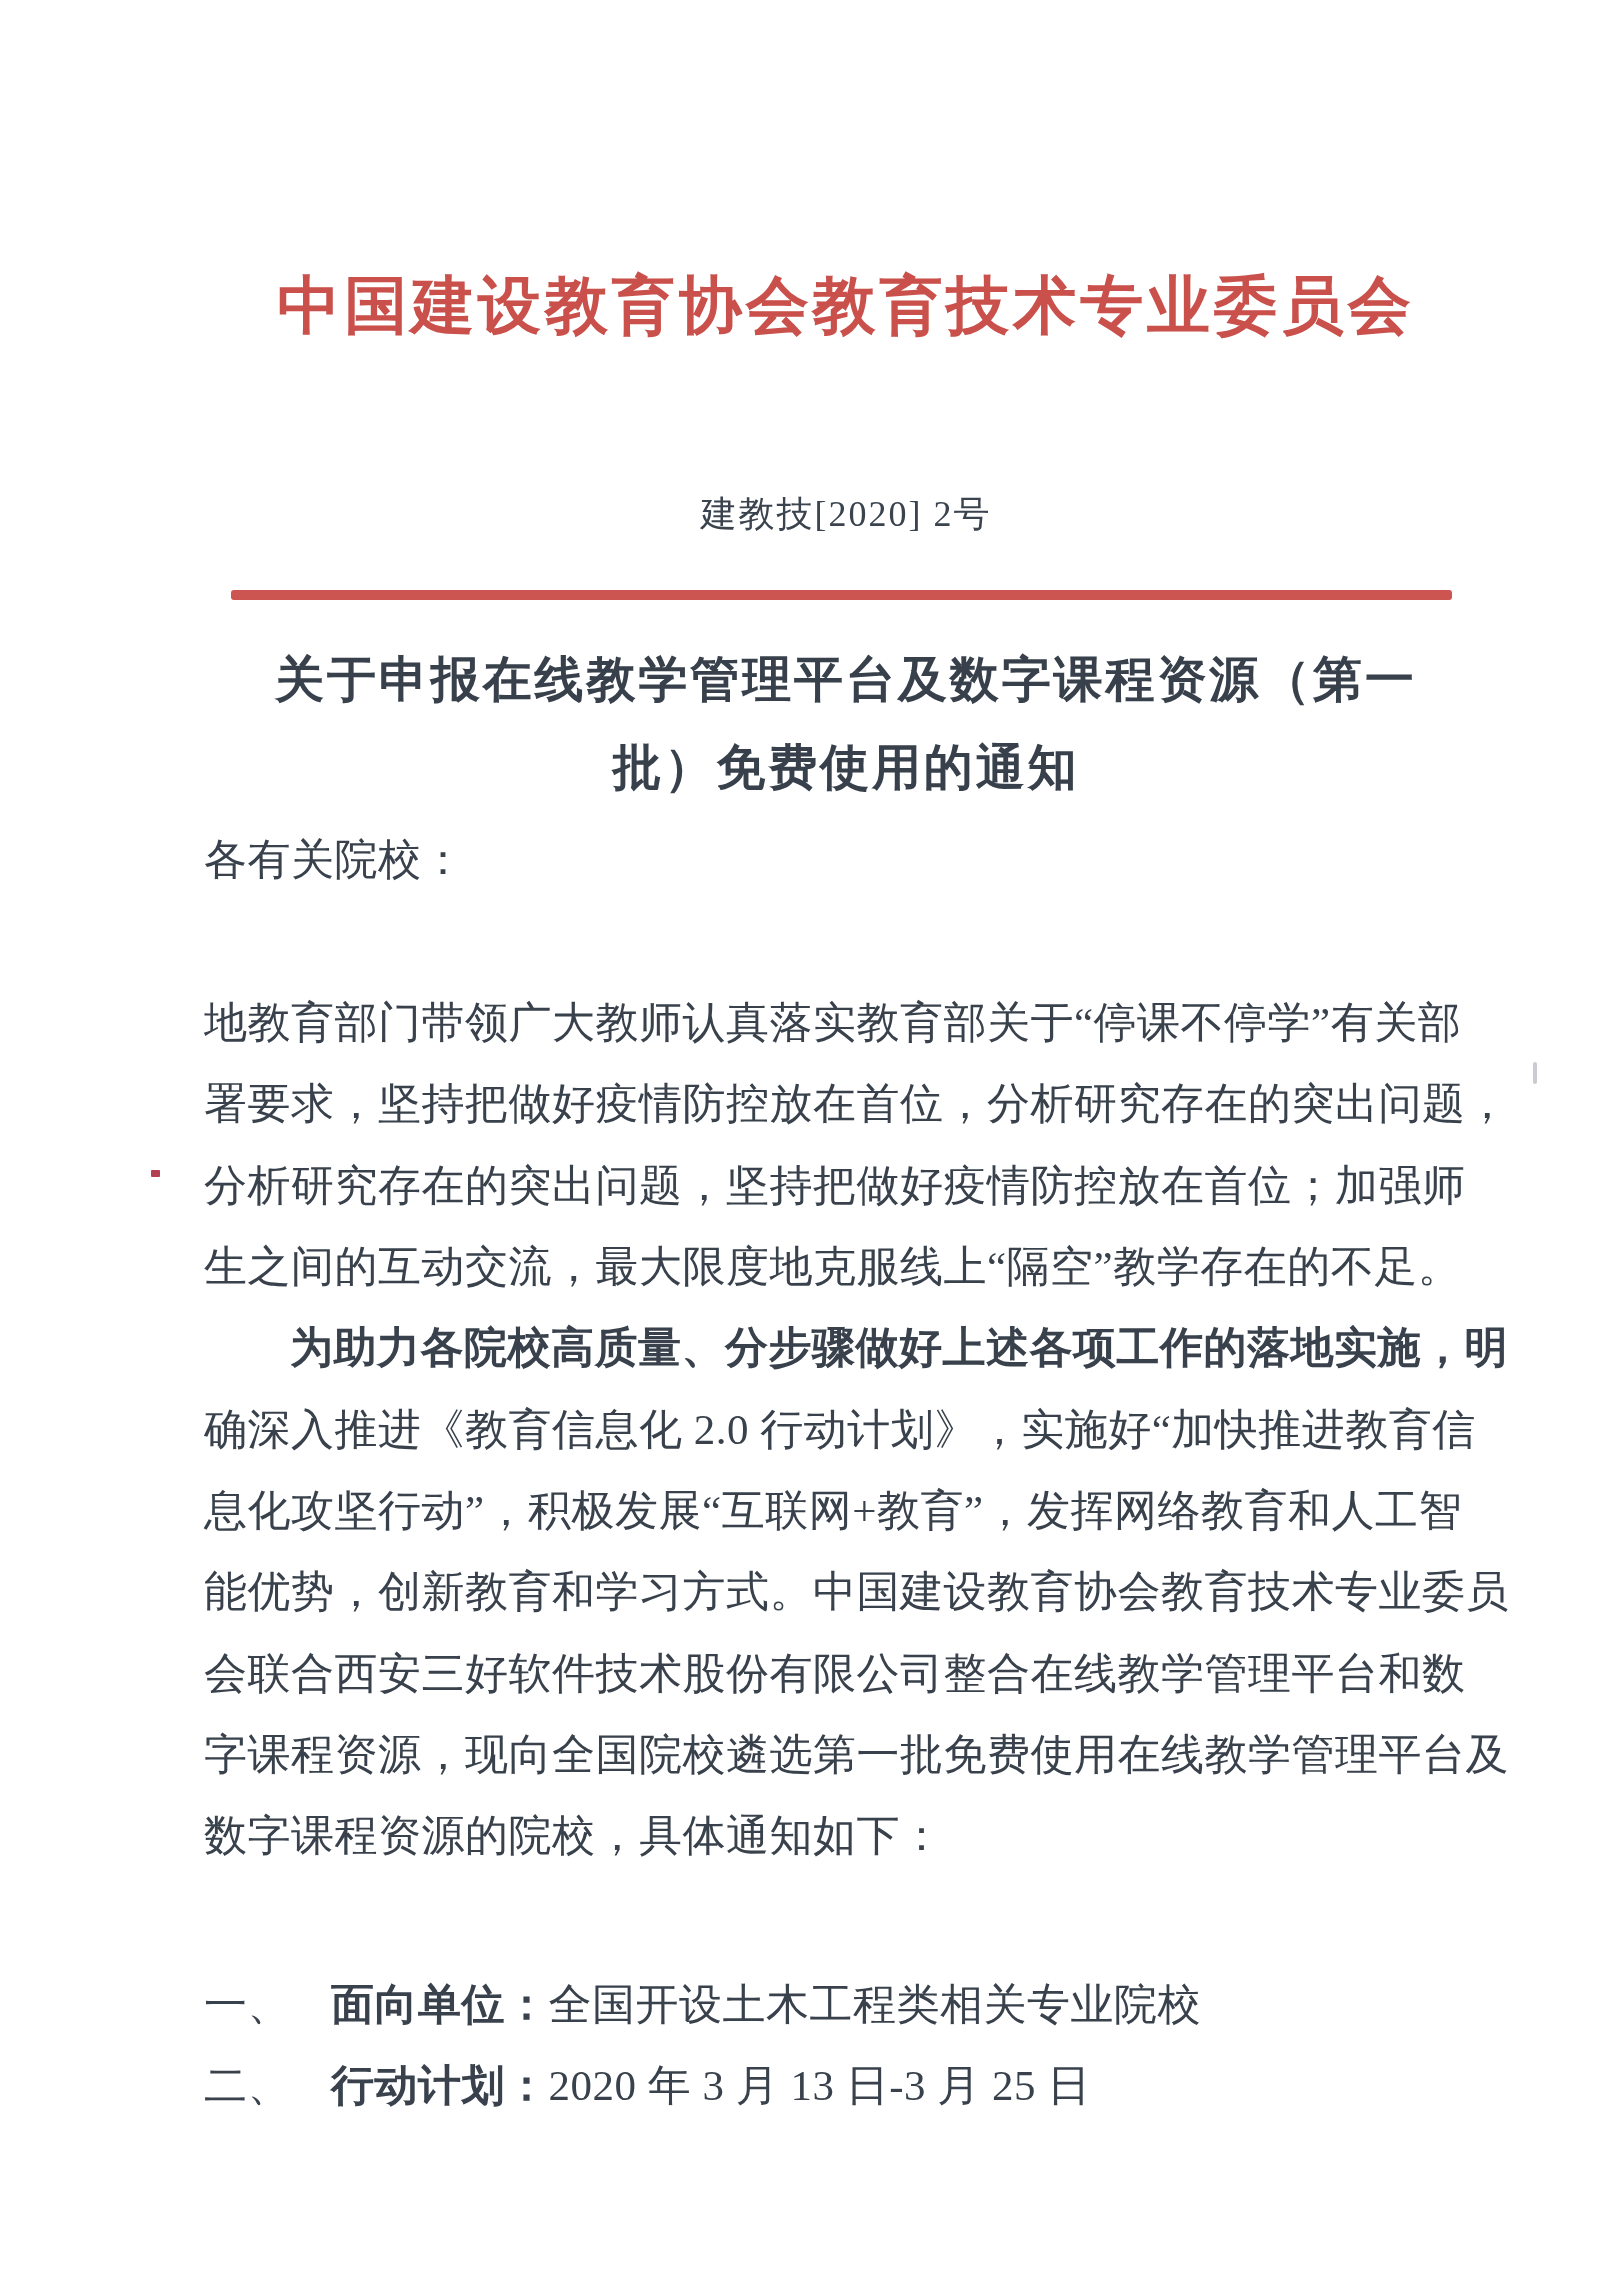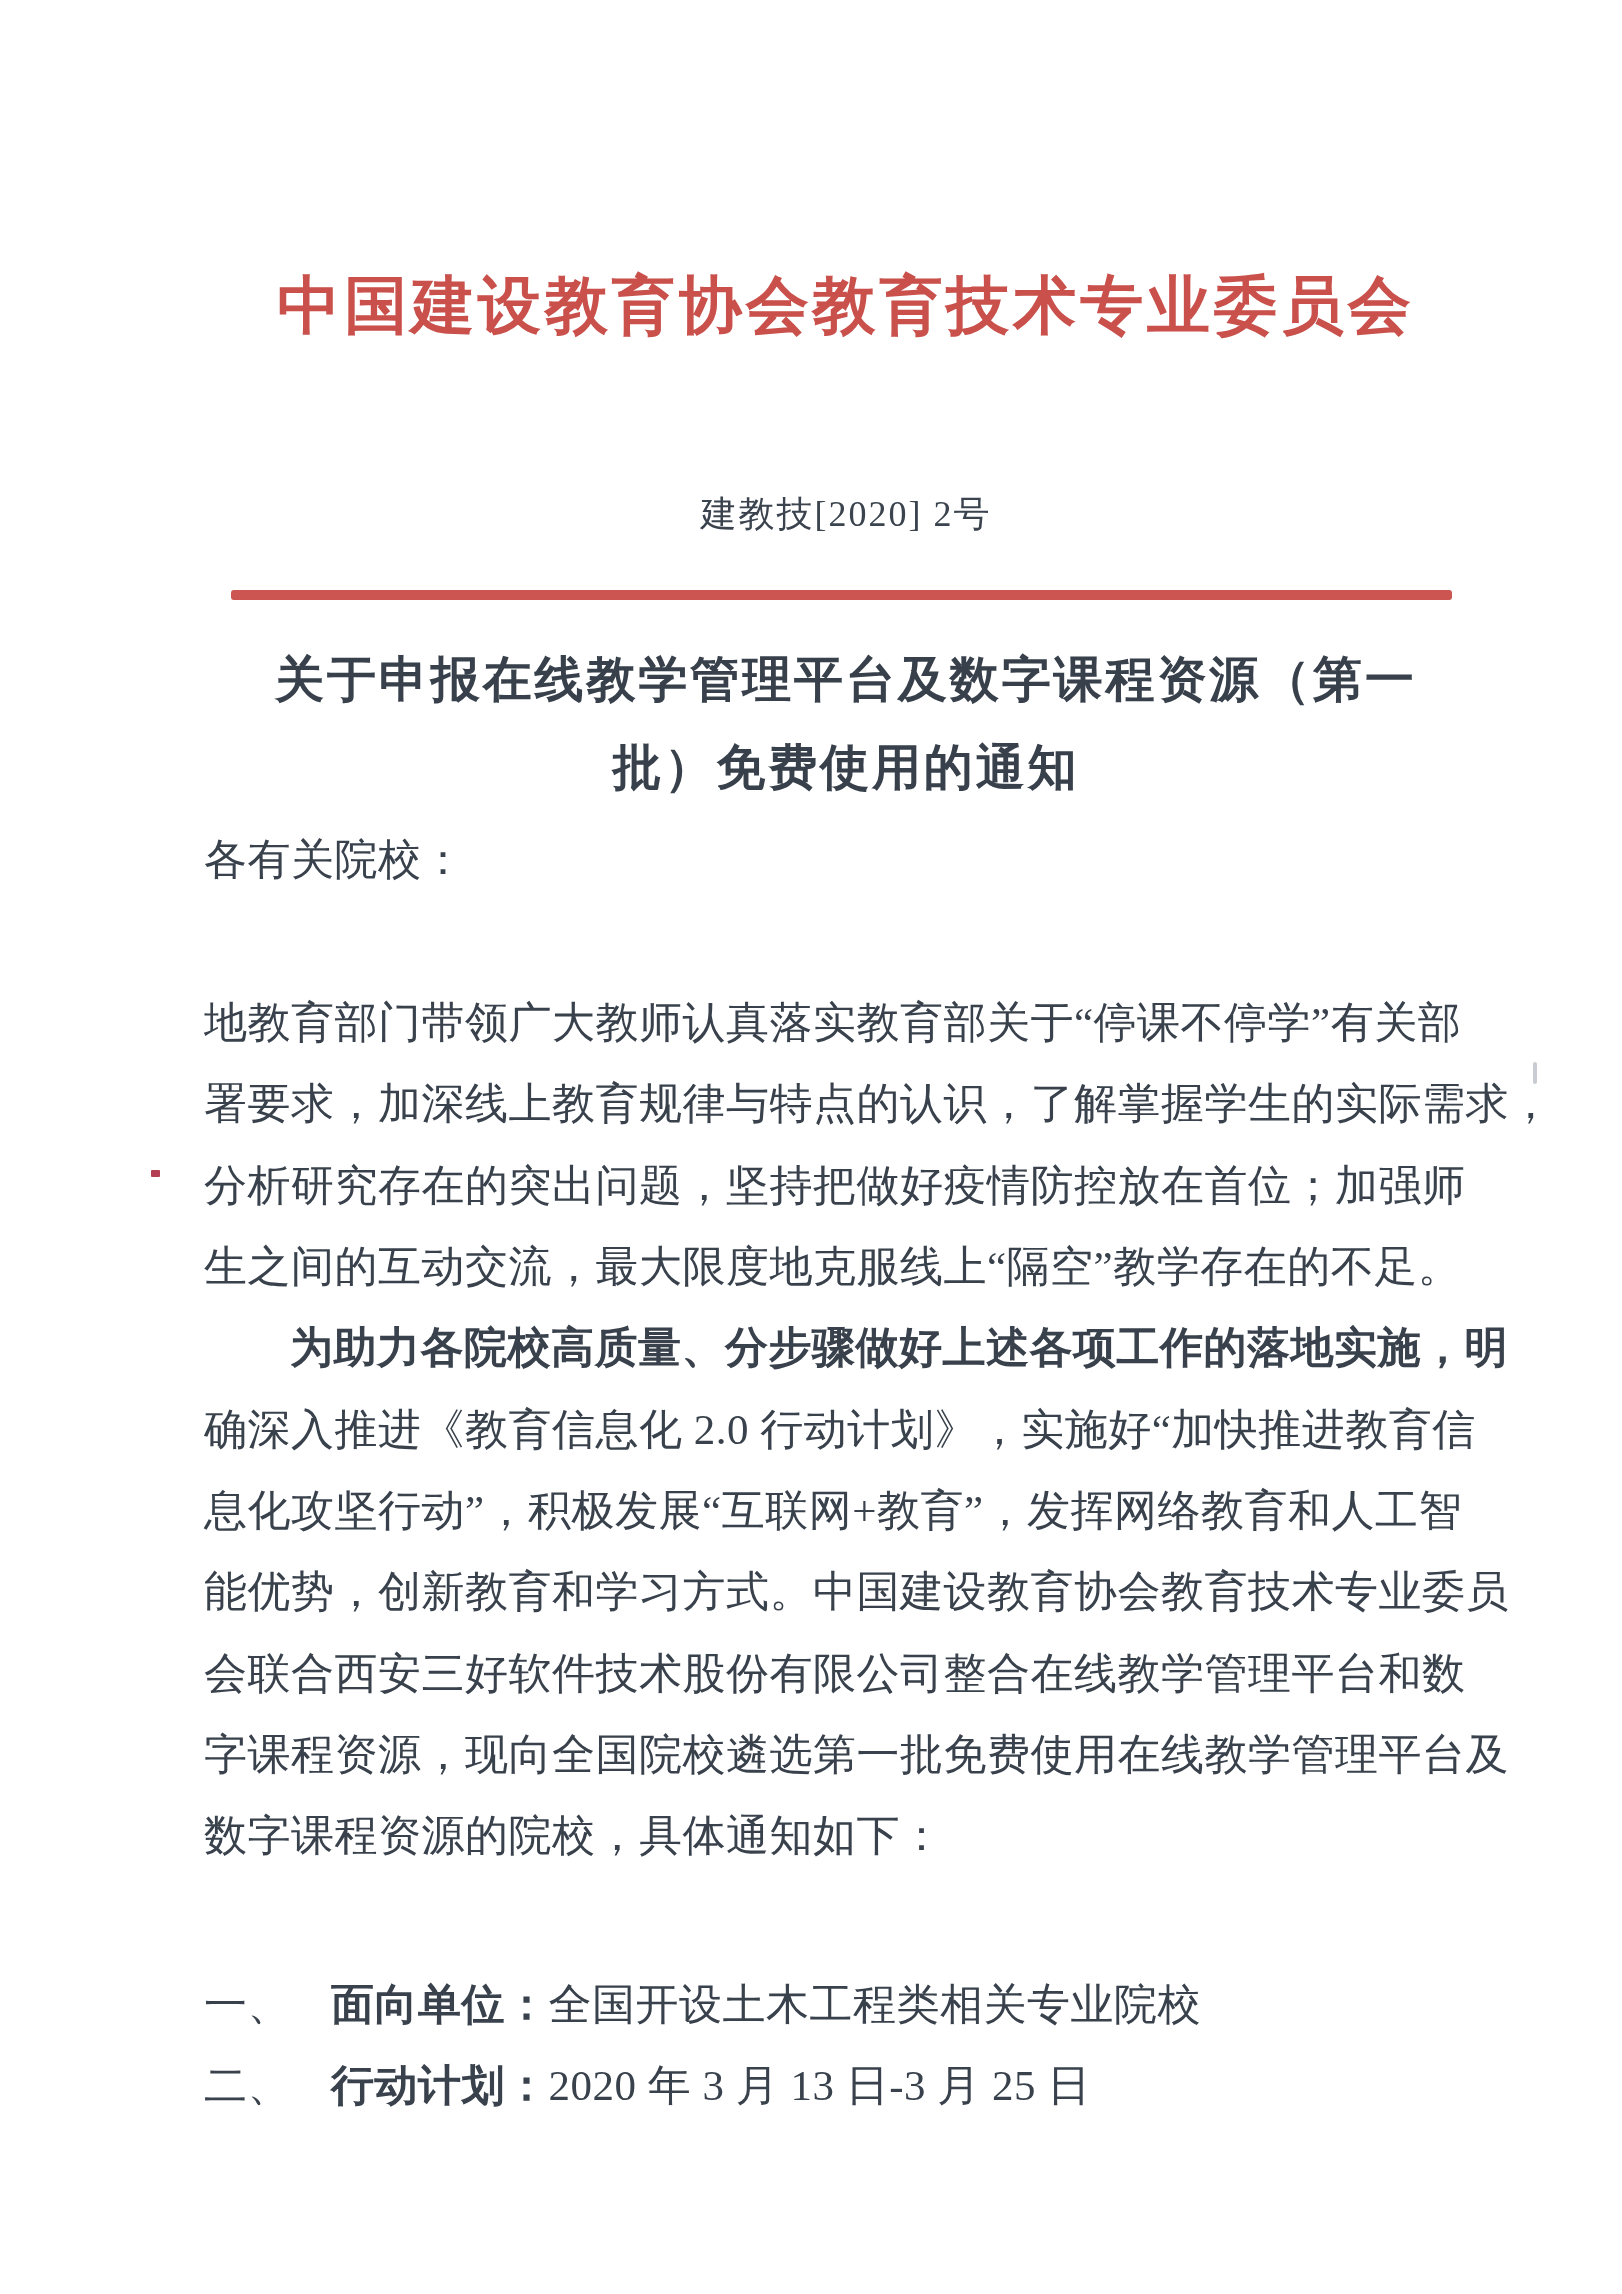--- a/index.html
+++ b/index.html
@@ -83,21 +83,21 @@
   <div class="doc-number">建教技[2020] 2号</div>
 
   <div class="red-rule"></div>
 
   <div class="notice-title nt1">关于申报在线教学管理平台及数字课程资源（第一</div>
   <div class="notice-title nt2">批）免费使用的通知</div>
 
   <div class="bline salutation">各有关院校：</div>
 
   <div class="bline p1l2">地教育部门带领广大教师认真落实教育部关于“停课不停学”有关部</div>
-  <div class="bline p1l3">署要求，加深线上教育规律与特点的认识，了解掌握学生的实际需求，</div>
+  <div class="bline p1l3">署要求，坚持把做好疫情防控放在首位，分析研究存在的突出问题，</div>
   <div class="bline p1l4">分析研究存在的突出问题，坚持把做好疫情防控放在首位；加强师</div>
   <div class="bline p1l5">生之间的互动交流，最大限度地克服线上“隔空”教学存在的不足。</div>
 
   <div class="bline p2l1 indent">为助力各院校高质量、分步骤做好上述各项工作的落地实施，明</div>
   <div class="bline p2l2">确深入推进《教育信息化 2.0 行动计划》，实施好“加快推进教育信</div>
   <div class="bline p2l3">息化攻坚行动”，积极发展“互联网+教育”，发挥网络教育和人工智</div>
   <div class="bline p2l4">能优势，创新教育和学习方式。中国建设教育协会教育技术专业委员</div>
   <div class="bline p2l5">会联合西安三好软件技术股份有限公司整合在线教学管理平台和数</div>
   <div class="bline p2l6">字课程资源，现向全国院校遴选第一批免费使用在线教学管理平台及</div>
   <div class="bline p2l7">数字课程资源的院校，具体通知如下：</div>

